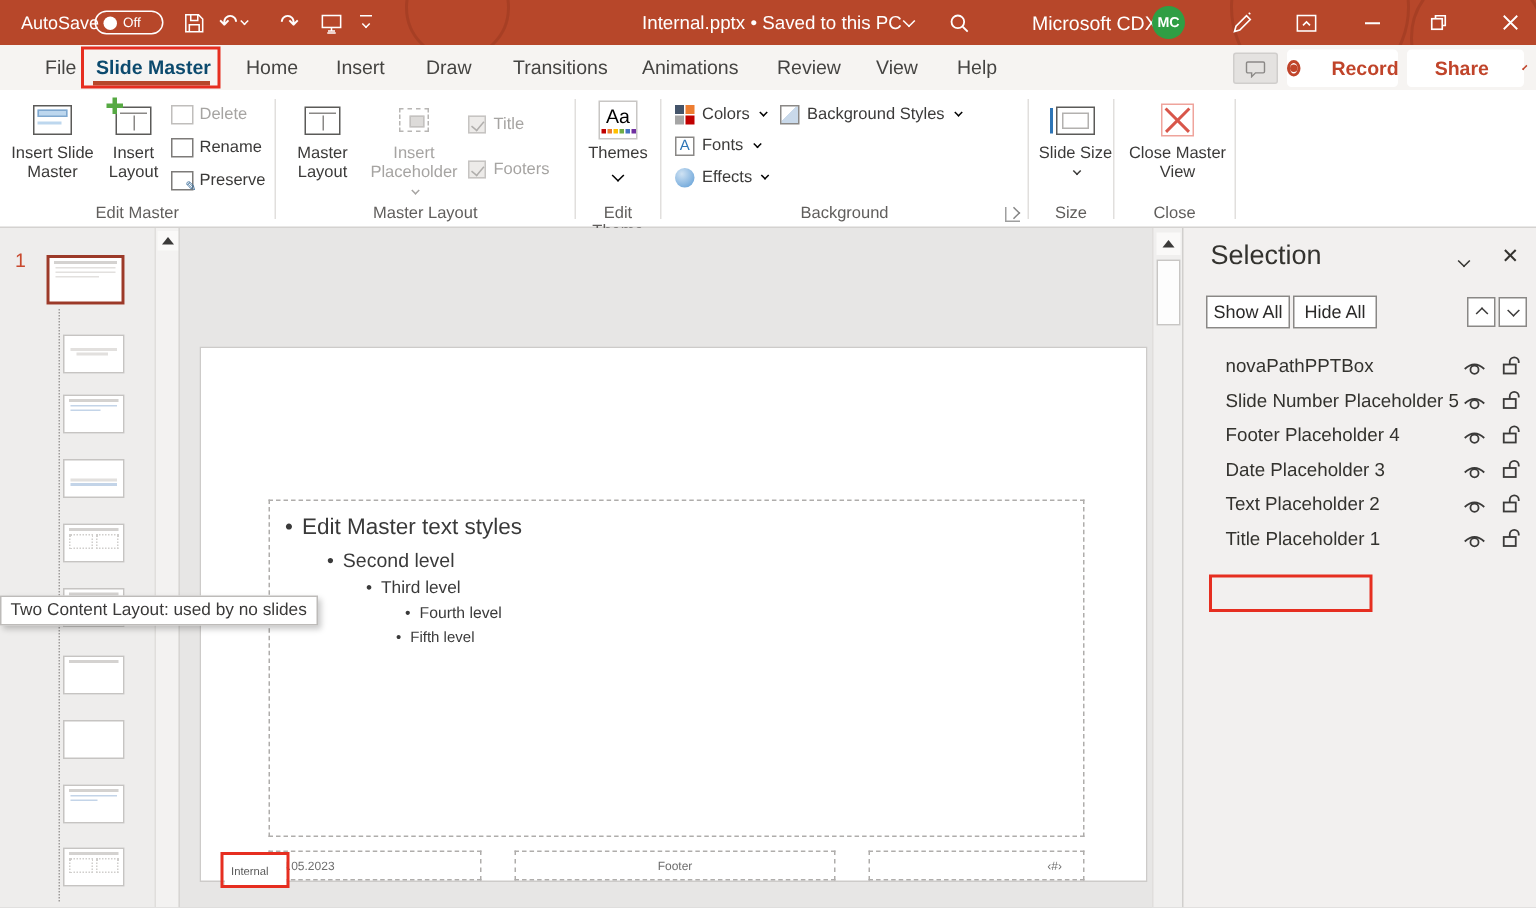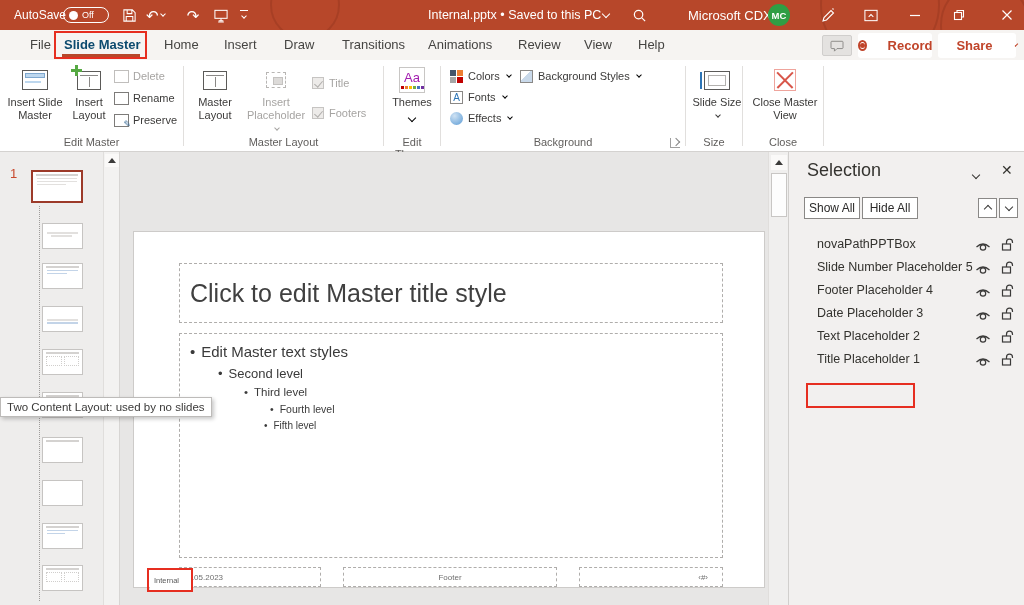--- a/index.html
+++ b/index.html
@@ -64,21 +64,21 @@
   .ic-layout .h{position:absolute;left:2px;right:2px;top:3px;height:1px;background:#8A8886}
   .plus{position:absolute;left:-7px;top:-7px;width:11px;height:11px}
   .plus::before{content:"";position:absolute;left:4px;top:0;width:3px;height:11px;background:#56A943}
   .plus::after{content:"";position:absolute;left:0;top:4px;width:11px;height:3px;background:#56A943}
   .ic14{width:15px;height:13px;border:1px solid #7D7B79;background:#fff;position:relative;flex:0 0 auto}
   .ic14.gray{border-color:#C0BEBC}
   .ic14 .mark{position:absolute;right:-3px;bottom:-3px;font-size:9px;line-height:9px;color:#41719C}
   .ic-ph{width:20px;height:16px;border:1px dashed #B8B6B4;position:relative}
   .ic-ph .grid{position:absolute;right:2px;bottom:2px;width:10px;height:8px;background:#DDDBD9;border:1px solid #C4C2C0}
   .ic-themes{width:26px;height:26px;border:1px solid #C8C6C4;background:#fff;display:flex;flex-direction:column;align-items:center;justify-content:center}
-  .ic-themes .aa{font-size:13px;color:#a21caf;line-height:13px}
+  .ic-themes .aa{font-size:13px;color:#000000;line-height:13px}
   .dots{display:flex;gap:1px;margin-top:2px}
   .dots i{width:3px;height:3px;display:block}
   .sw{width:13px;height:13px;display:grid;grid-template-columns:6px 6px;grid-template-rows:6px 6px;gap:1px;flex:0 0 auto}
   .sw i{display:block}
   .ic-a{width:13px;height:13px;border:1px solid #8A8886;background:#fff;color:#2E75B6;font-size:10px;line-height:12px;text-align:center;flex:0 0 auto}
   .ic-fx{width:13px;height:13px;border-radius:50%;background:radial-gradient(circle at 35% 30%,#CFE2F3,#5B9BD5);flex:0 0 auto}
   .ic-bgs{width:13px;height:13px;border:1px solid #8A8886;background:linear-gradient(135deg,#fff 45%,#C9D9EA 45%);flex:0 0 auto}
   .ic-size{width:26px;height:19px;border:1px solid #5B5A58;background:#fff;position:relative}
   .ic-size::before{content:"";position:absolute;left:3px;top:3px;right:3px;bottom:3px;border:1px solid #B3B1AF}
   .ic-size .arr{position:absolute;left:-5px;top:0;bottom:0;width:2px;background:#2E75B6}
@@ -457,23 +457,20 @@
       </div>
     </div>
     <div class="panel-sb">
       <span class="sb-up">
           <span class="tri-up"></span>
         </span>
     </div>
     <div class="panel-div"></div>
 
     <div class="slide">
-      <div class="ph ph-title">
-        <span>Click to edit Master title style</span>
-      </div>
       <div class="ph ph-body">
         <div class="bl b0"><span class="bullet">•</span><span>Edit Master text styles</span></div>
         <div class="bl b1"><span class="bullet">•</span><span>Second level</span></div>
         <div class="bl b2"><span class="bullet">•</span><span>Third level</span></div>
         <div class="bl b3"><span class="bullet">•</span><span>Fourth level</span></div>
         <div class="bl b4"><span class="bullet">•</span><span>Fifth level</span></div>
       </div>
       <div class="ph ph-date"><span>24.05.2023</span></div>
       <div class="ph ph-footer"><span>Footer</span></div>
       <div class="ph ph-num"><span>‹#›</span></div>

